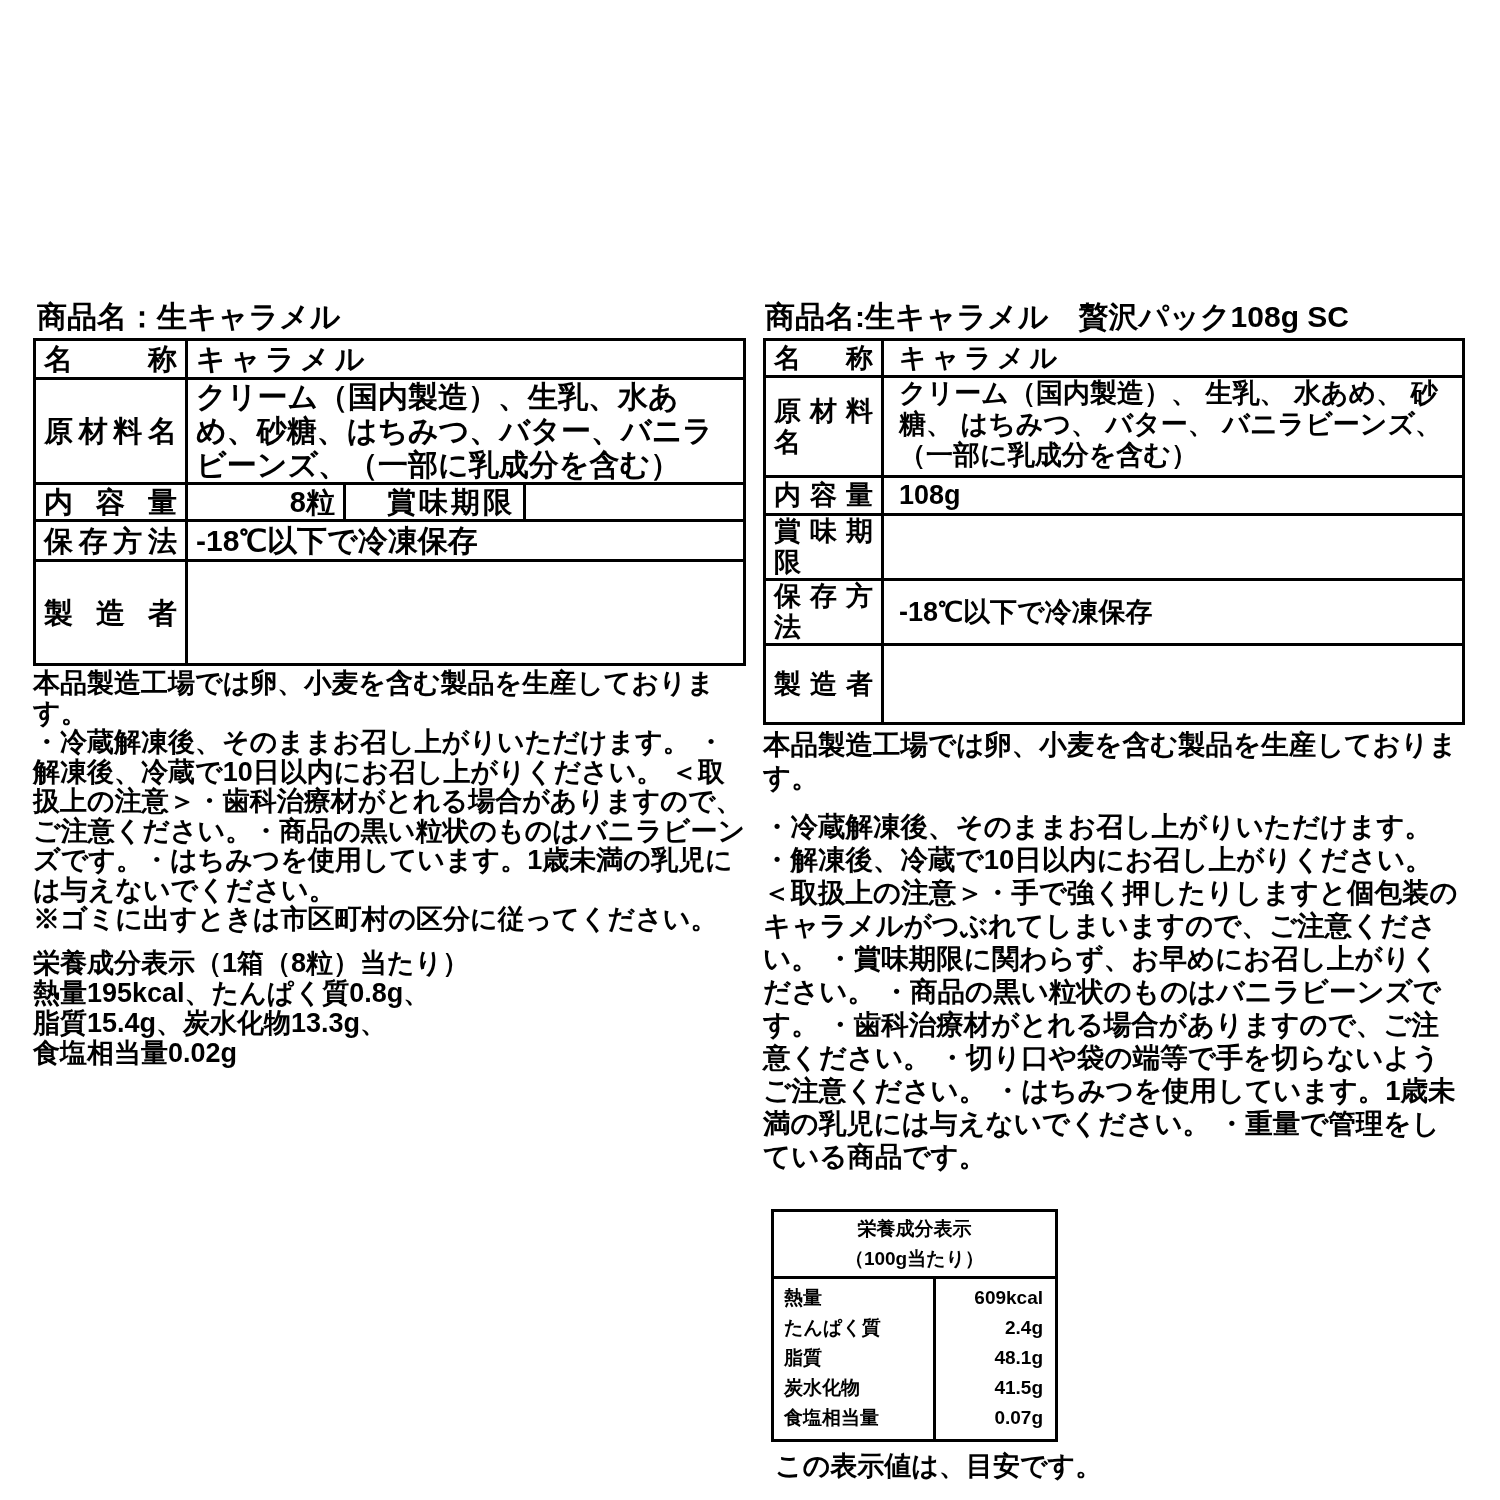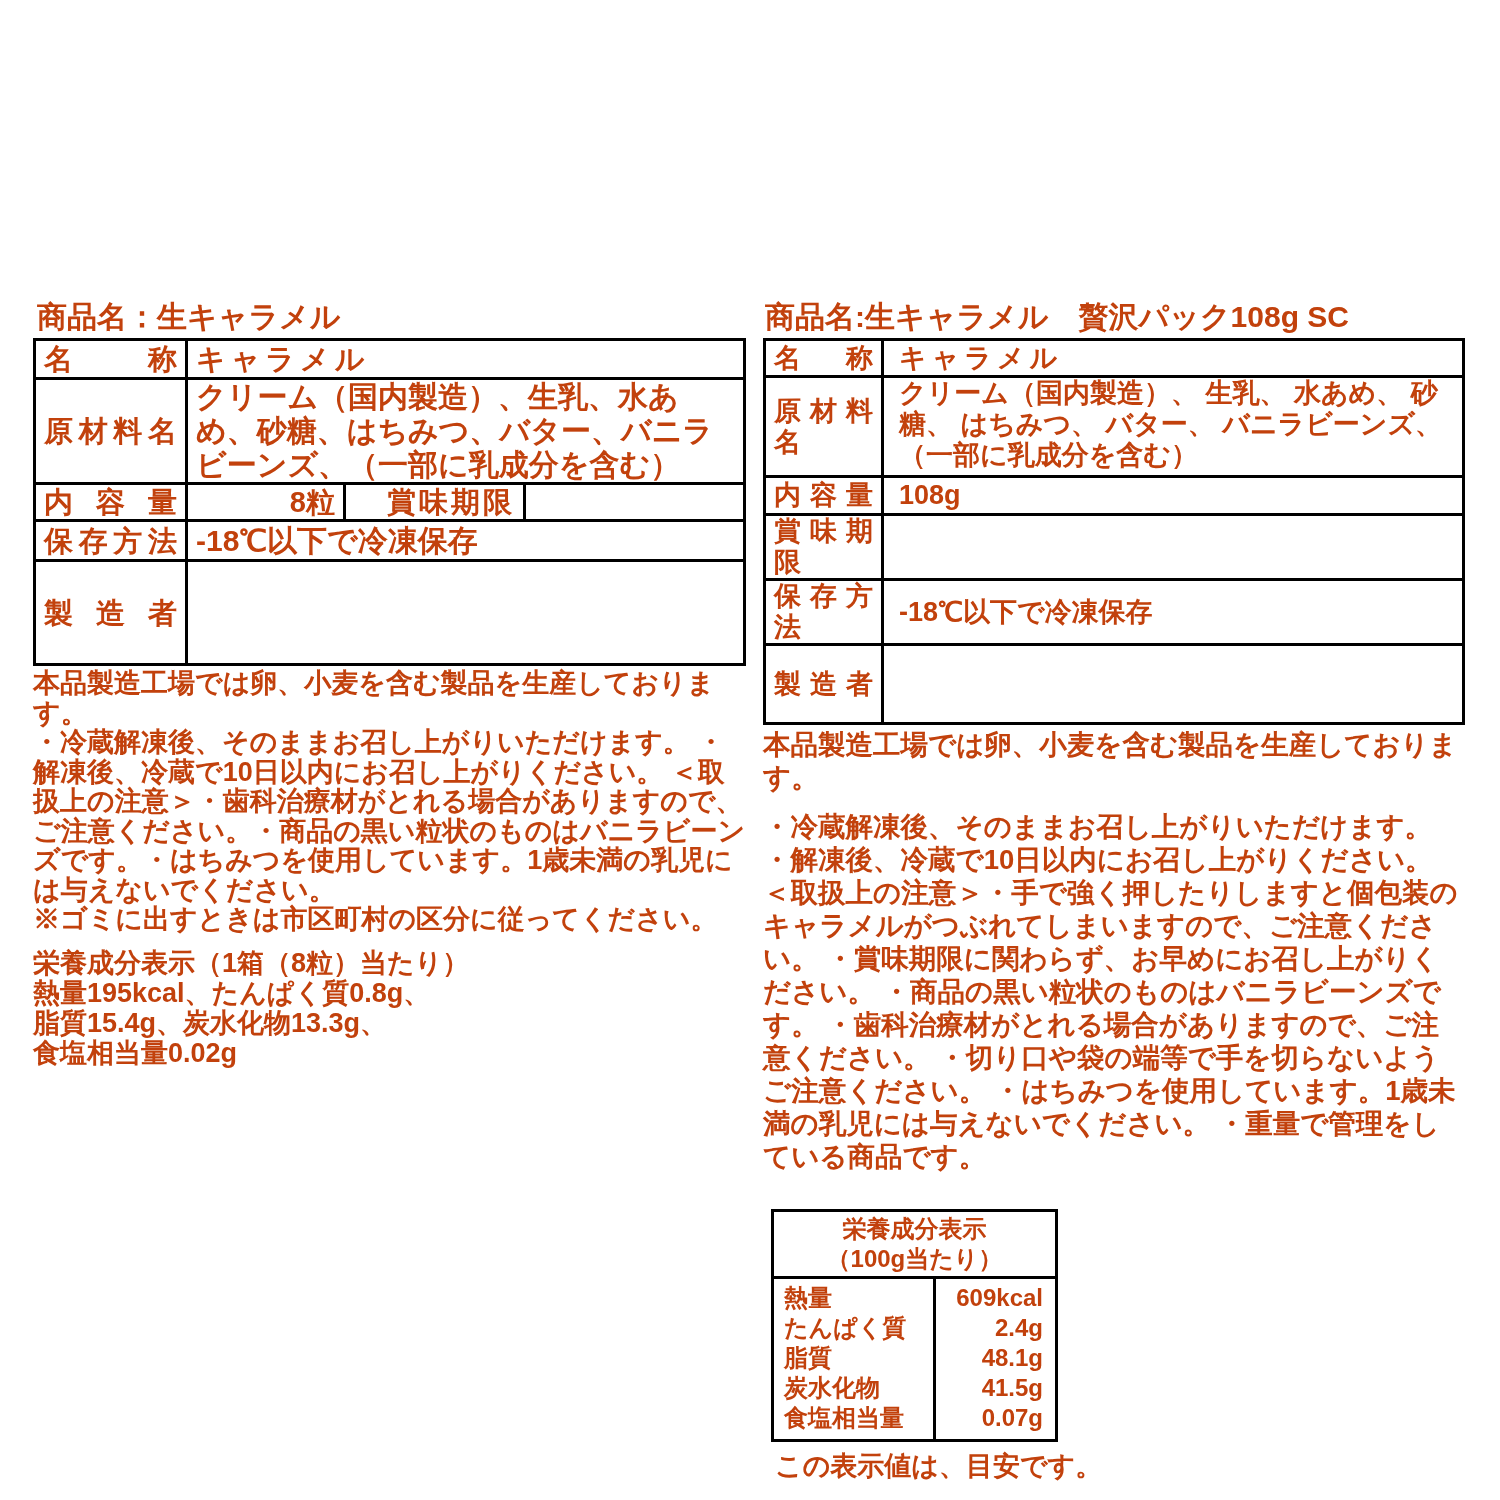--- a/index.html
+++ b/index.html
@@ -1,36 +1,36 @@
 <!DOCTYPE html>
 <html><head>
 <meta charset="utf-8">
 <style>
   html,body{margin:0;padding:0;background:#fff;}
-  .page{position:relative;width:1500px;height:1500px;background:#fff;color:#c2410c;
+  .page{position:relative;width:1500px;height:1500px;background:#fff;color:#000000;
         font-family:"Liberation Sans",sans-serif;font-weight:bold;overflow:hidden;}
   .label{position:absolute;top:300px;}
   .label-left{left:33px;width:713px;}
   .label-right{left:763px;width:702px;}
   .product-name{font-size:30px;line-height:34px;margin:0 0 4px 4px;white-space:nowrap;}
   table.spec{border-collapse:collapse;table-layout:fixed;width:100%;border-radius:17px;}
   table.spec td{border:3px solid #000;vertical-align:middle;padding:0 8px;overflow:hidden;}
   .label-left table.spec td{font-size:29px;line-height:34px;}
   .label-right table.spec td{font-size:27px;line-height:31px;}
   td.lab{text-align:justify;text-align-last:justify;padding:0 12px;}
   td.center{text-align:right;}
   .ingredients{font-size:30px !important;}
   .label-right .ingredients{font-size:27px !important;padding-top:0;padding-bottom:4px;}
   .name-val{letter-spacing:5px;}
   .para{font-size:27px;line-height:29.5px;margin-top:3px;}
   .label-right .para{font-size:27.5px;line-height:33px;}
   .gap-m{height:16px;}
   .nutri-text{font-size:27px;line-height:30px;margin-top:13px;}
   .nutri-table{border-collapse:collapse;table-layout:fixed;width:287px;margin:36px 0 0 8px;}
-  .nutri-table td{border:3px solid #000;font-size:24px;line-height:30px;padding:2px 6px;}
+  .nutri-table td{border:3px solid #000;font-size:19px;line-height:30px;padding:2px 6px;}
   .nutri-head{text-align:center;}
   .nutri-body-cell{vertical-align:top;padding:4px 2px 6px 10px !important;}
   .nutri-vals{text-align:right;padding-right:12px !important;}
   .nutri-note{font-size:27px;margin:6px 0 0 12px;}
 </style>
 </head>
 <body>
 
 <div class="page">
 

